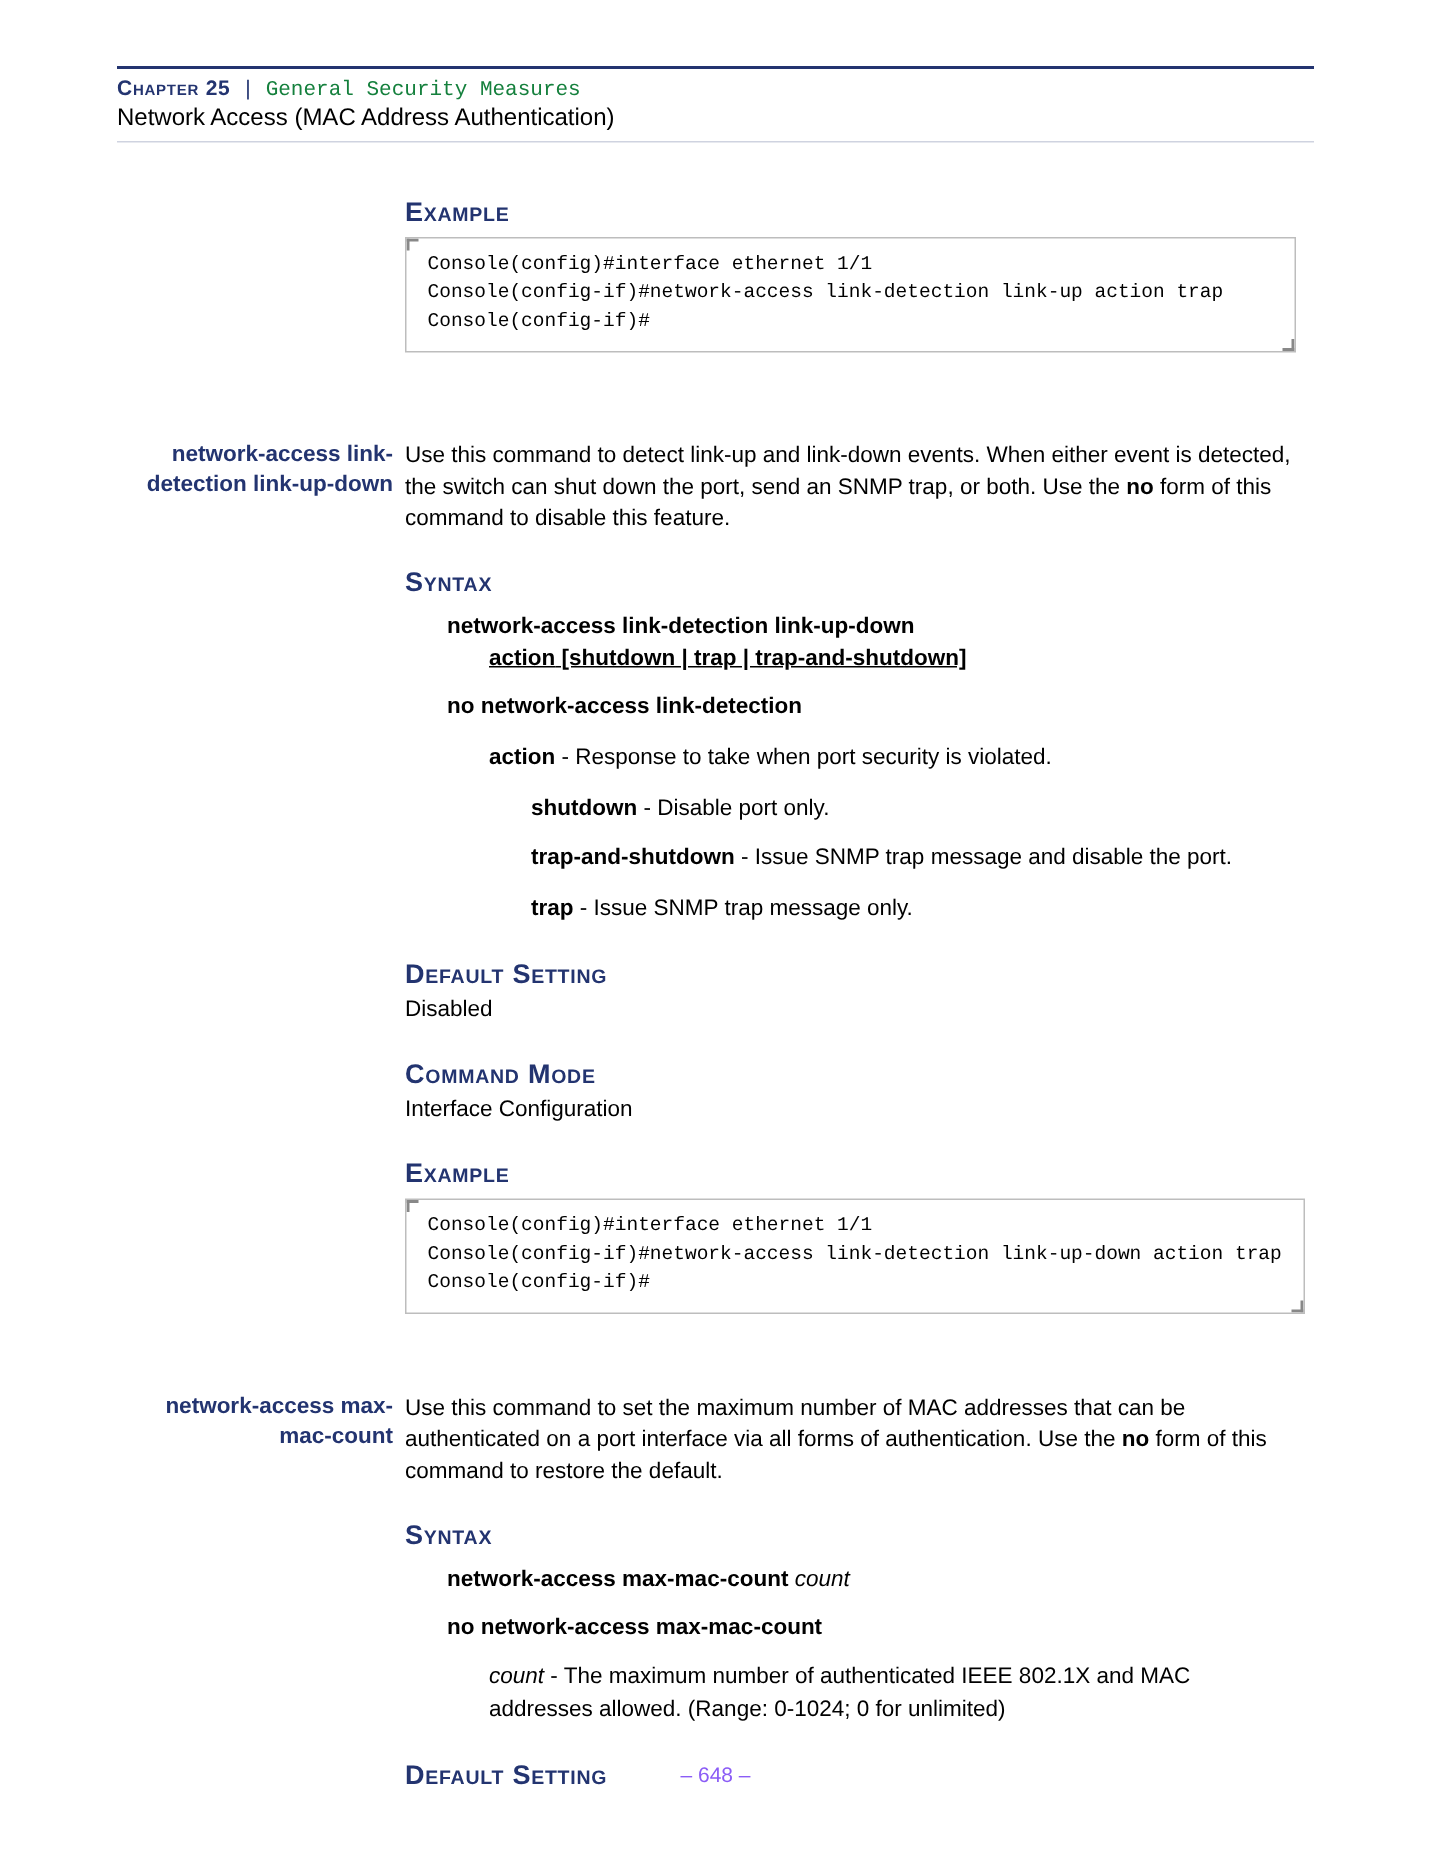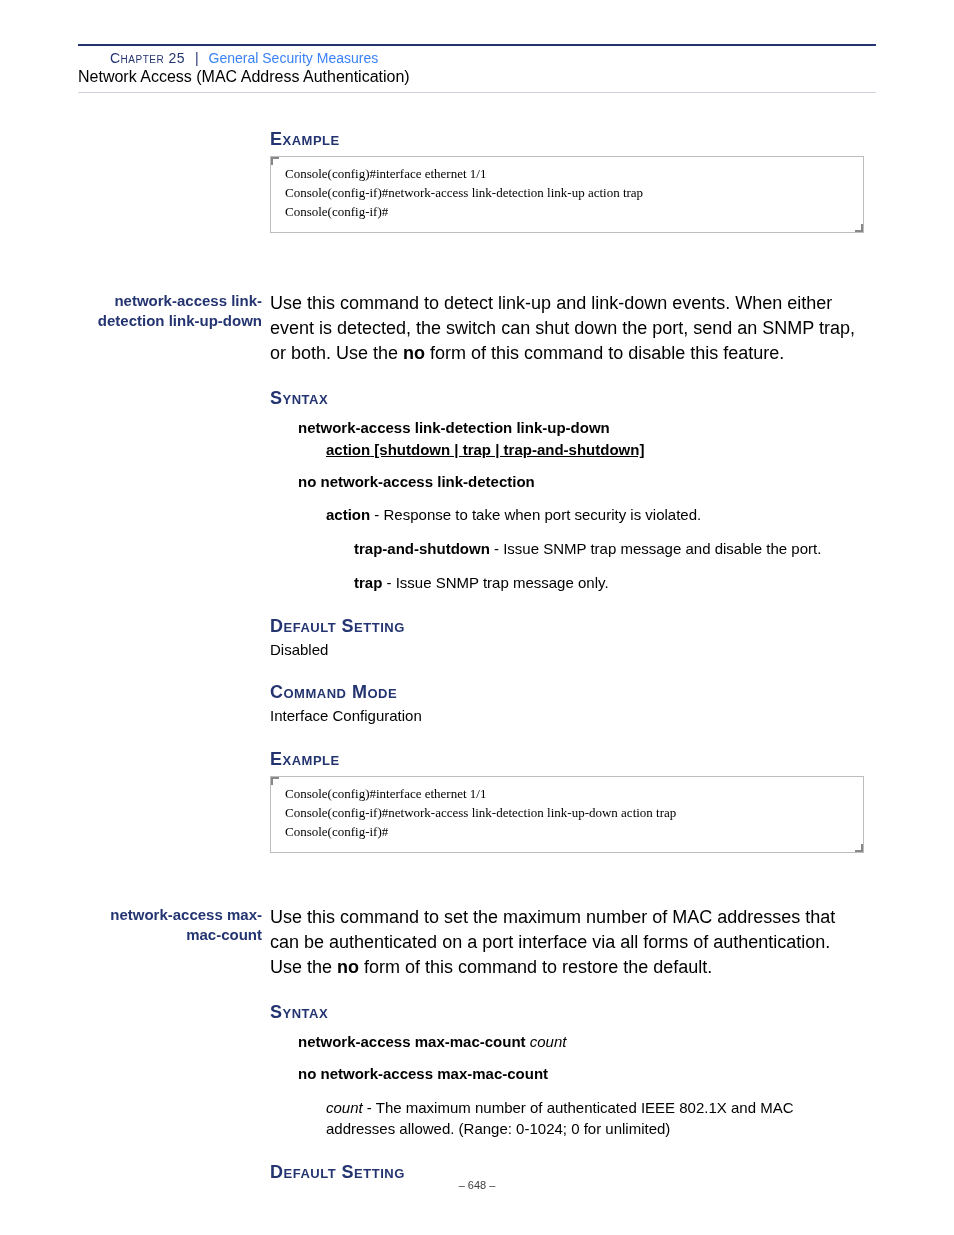--- a/index.html
+++ b/index.html
@@ -4,67 +4,67 @@
 <style>
   * { box-sizing: border-box; margin: 0; padding: 0; }
   body {
     font-family: Verdana, Geneva, sans-serif;
     font-size: 14px; color: #000; background: #fff;
     width: 954px; height: 1235px; position: relative;
   }
   .page { padding: 44px 78px 0 78px; }
   .header-divider { height: 2px; background: #233470; margin-bottom: 4px; }
   .hdr-line1 { font-size: 14px; }
-  .chap-label { font-variant: small-caps; font-weight: normal; color: #233470; letter-spacing: 0.5px; margin-left: 32px; }
+  .chap-label { font-variant: small-caps; font-weight: bold; color: #233470; letter-spacing: 0.5px; }
   .sep { color: #233470; padding: 0 6px; }
-  .hdr-title { color: #3b82f6; }
+  .hdr-title { color: #15803d; font-family: Liberation Mono, monospace; }
   .hdr-line2 { font-size: 16px; color: #000; margin-top: 2px; }
   .hdr-bottom { height: 1px; background: #cfd3e0; margin-top: 6px; }
 
   .content { padding: 0 12px 0 0; }
   .row { display: flex; align-items: flex-start; margin-top: 36px; }
   .sidebar {
     width: 192px; min-width: 192px; padding-right: 8px;
     text-align: right; color: #233470; font-weight: bold;
     font-family: Arial, Helvetica, sans-serif; font-size: 15px; line-height: 1.35;
   }
   .main { flex: 1; }
-  .para { font-size: 18px; line-height: 1.4; }
+  .para { font-size: 15px; line-height: 1.4; }
   .para b { font-weight: bold; }
 
   .sec-heading {
     font-variant: small-caps; color: #233470; font-weight: bold;
     letter-spacing: 0.5px; font-size: 18px; margin-top: 22px;
   }
   .sec-body { font-size: 15px; line-height: 1.45; margin-top: 2px; }
 
   .syntax-block { margin-left: 28px; margin-top: 8px; font-size: 15px; line-height: 1.45; }
   .syntax-indent1 { margin-left: 28px; text-decoration: underline; }
   .syntax-sub { margin-top: 10px; }
   .action-desc { margin-left: 28px; margin-top: 12px; }
   .opt { margin-left: 28px; margin-top: 12px; }
 
   .codebox {
     border: 1px solid #bdbdbd; background: #fff; position: relative;
     margin-top: 6px; padding: 8px 14px 10px 14px;
-    font-family: Liberation Serif, serif; font-size: 13px;
+    font-family: Liberation Mono, monospace; font-size: 13px;
     line-height: 1.45; white-space: pre; overflow: hidden;
   }
   .codebox::before {
     content: ""; position: absolute; top: 0; left: 0;
     width: 6px; height: 6px; border-top: 2px solid #888; border-left: 2px solid #888;
   }
   .codebox::after {
     content: ""; position: absolute; bottom: 0; right: 0;
     width: 6px; height: 6px; border-bottom: 2px solid #888; border-right: 2px solid #888;
   }
 
   .footer {
     position: absolute; bottom: 44px; left: 0; right: 0;
-    text-align: center; color: #404040; font-size: 11px;
+    text-align: center; color: #8b5cf6; font-size: 14px;
   }
   i.param { font-style: italic; }
 </style>
 </head>
 <body>
 
 <div class="page">
 
   <div class="header-divider"></div>
   <div class="hdr-line1">
@@ -97,20 +97,23 @@
         <div class="sec-heading">Syntax</div>
         <div class="syntax-block">
           <div><b>network-access link-detection link-up-down</b></div>
           <div class="syntax-indent1">
             <b>action</b><span><b> [shutdown | trap | trap-and-shutdown]</b></span>
           </div>
           <div class="syntax-sub"><b>no network-access link-detection</b></div>
 
           <div class="action-desc">
             <b>action</b><span> - Response to take when port security is violated.</span>
+            <div class="opt">
+              <b>shutdown</b><span> - Disable port only.</span>
+            </div>
             <div class="opt">
               <b>trap-and-shutdown</b><span> - Issue SNMP trap message and disable the port.</span>
             </div>
             <div class="opt">
               <b>trap</b><span> - Issue SNMP trap message only.</span>
             </div>
           </div>
         </div>
 
         <div class="sec-heading">Default Setting</div>

